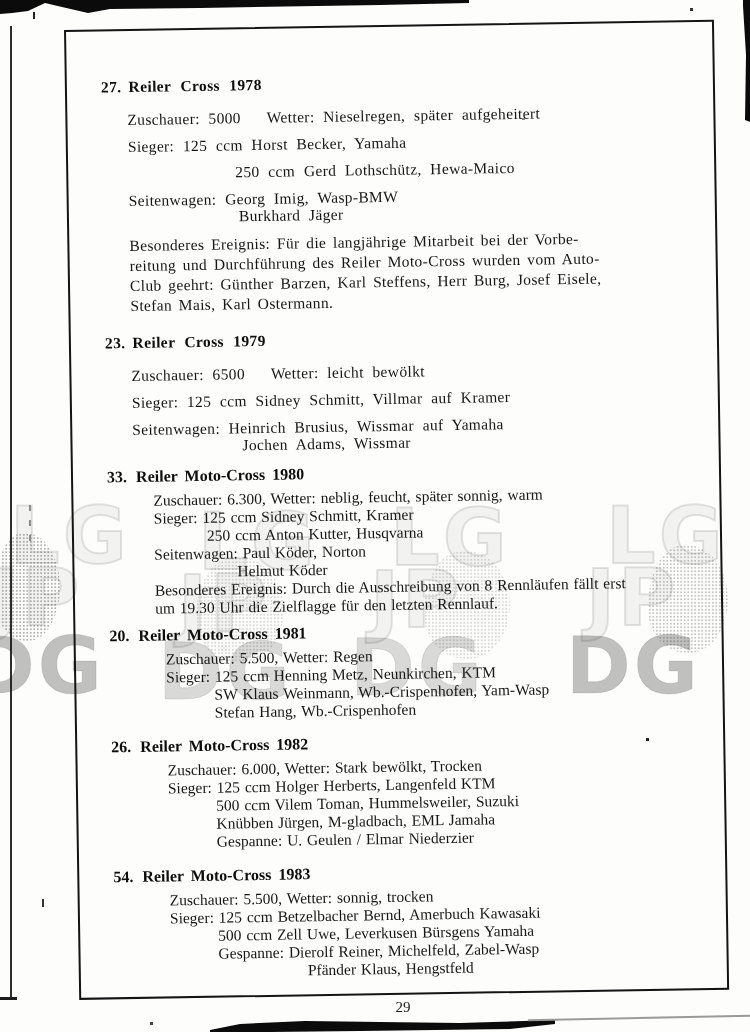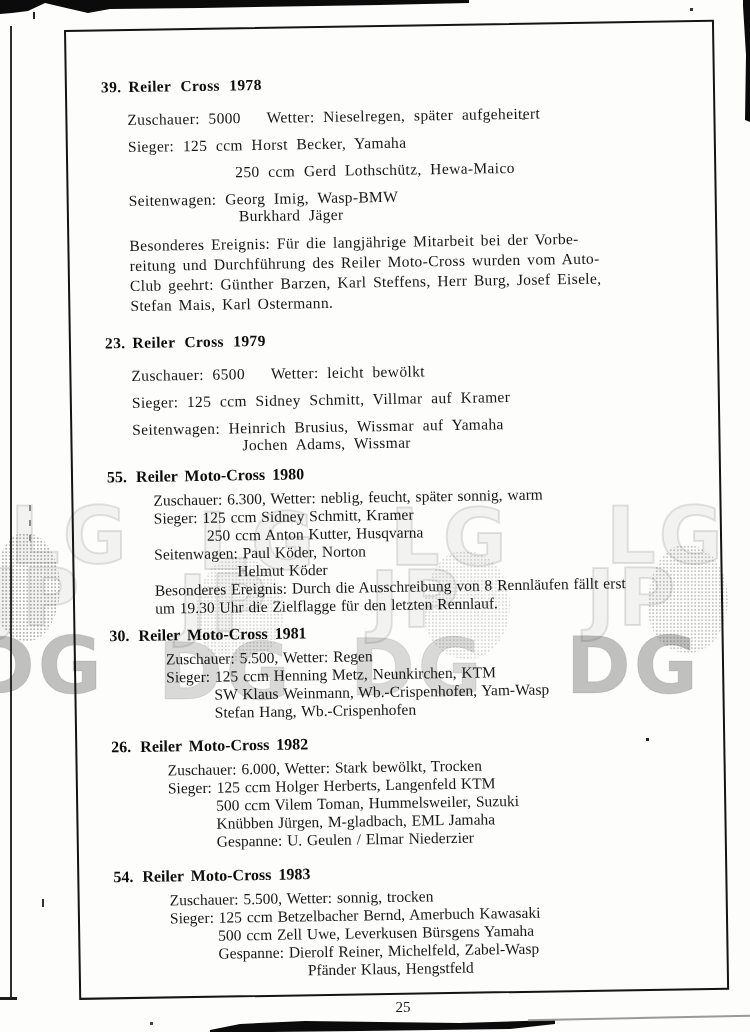--- a/index.html
+++ b/index.html
@@ -120,50 +120,50 @@
   </div>
   <div class="wm-face wm-f1"></div>
   <div class="wm-face wm-f2"></div>
   <div class="wm-face wm-f3"></div>
   <div class="wm-face wm-f4"></div>
 </div>
 
 <div class="page-frame">
   <div class="sections">
       <div class="section sec-0 s-loose">
-        <div class="heading"><span class="hnum">39.</span><span class="htitle">Reiler Cross 1978</span></div>
+        <div class="heading"><span class="hnum">27.</span><span class="htitle">Reiler Cross 1978</span></div>
         <div class="line ind0">Zuschauer: 5000   Wetter: Nieselregen, später aufgeheitert</div>
         <div class="line ind0">Sieger: 125 ccm Horst Becker, Yamaha</div>
         <div class="line ind1">250 ccm Gerd Lothschütz, Hewa-Maico</div>
         <div class="line ind0">Seitenwagen: Georg Imig, Wasp-BMW</div>
         <div class="line ind2">Burkhard Jäger</div>
         <div class="line ind0 para first">Besonderes Ereignis: Für die langjährige Mitarbeit bei der Vorbe-</div>
         <div class="line ind0 para">reitung und Durchführung des Reiler Moto-Cross wurden vom Auto-</div>
         <div class="line ind0 para">Club geehrt: Günther Barzen, Karl Steffens, Herr Burg, Josef Eisele,</div>
         <div class="line ind0 para">Stefan Mais, Karl Ostermann.</div>
       </div>
       <div class="section sec-1 s-loose">
         <div class="heading"><span class="hnum">23.</span><span class="htitle">Reiler Cross 1979</span></div>
         <div class="line ind0">Zuschauer: 6500   Wetter: leicht bewölkt</div>
         <div class="line ind0">Sieger: 125 ccm Sidney Schmitt, Villmar auf Kramer</div>
         <div class="line ind0">Seitenwagen: Heinrich Brusius, Wissmar auf Yamaha</div>
         <div class="line ind2">Jochen Adams, Wissmar</div>
       </div>
       <div class="section sec-2 s-t29">
-        <div class="heading"><span class="hnum">55.</span><span class="htitle">Reiler Moto-Cross 1980</span></div>
+        <div class="heading"><span class="hnum">33.</span><span class="htitle">Reiler Moto-Cross 1980</span></div>
         <div class="line ind0">Zuschauer: 6.300, Wetter: neblig, feucht, später sonnig, warm</div>
         <div class="line ind0">Sieger: 125 ccm Sidney Schmitt, Kramer</div>
         <div class="line ind1">250 ccm Anton Kutter, Husqvarna</div>
         <div class="line ind0">Seitenwagen: Paul Köder, Norton</div>
         <div class="line ind2">Helmut Köder</div>
         <div class="line ind0">Besonderes Ereignis: Durch die Ausschreibung von 8 Rennläufen fällt erst</div>
         <div class="line ind0">um 19.30 Uhr die Zielflagge für den letzten Rennlauf.</div>
       </div>
       <div class="section sec-3 s-t">
-        <div class="heading"><span class="hnum">30.</span><span class="htitle">Reiler Moto-Cross 1981</span></div>
+        <div class="heading"><span class="hnum">20.</span><span class="htitle">Reiler Moto-Cross 1981</span></div>
         <div class="line ind0">Zuschauer: 5.500, Wetter: Regen</div>
         <div class="line ind0">Sieger: 125 ccm Henning Metz, Neunkirchen, KTM</div>
         <div class="line ind1">SW Klaus Weinmann, Wb.-Crispenhofen, Yam-Wasp</div>
         <div class="line ind1">Stefan Hang, Wb.-Crispenhofen</div>
       </div>
       <div class="section sec-4 s-t">
         <div class="heading"><span class="hnum">26.</span><span class="htitle">Reiler Moto-Cross 1982</span></div>
         <div class="line ind0">Zuschauer: 6.000, Wetter: Stark bewölkt, Trocken</div>
         <div class="line ind0">Sieger: 125 ccm Holger Herberts, Langenfeld KTM</div>
         <div class="line ind1">500 ccm Vilem Toman, Hummelsweiler, Suzuki</div>
@@ -174,21 +174,21 @@
         <div class="heading"><span class="hnum">54.</span><span class="htitle">Reiler Moto-Cross 1983</span></div>
         <div class="line ind0">Zuschauer: 5.500, Wetter: sonnig, trocken</div>
         <div class="line ind0">Sieger: 125 ccm Betzelbacher Bernd, Amerbuch Kawasaki</div>
         <div class="line ind1">500 ccm Zell Uwe, Leverkusen Bürsgens Yamaha</div>
         <div class="line ind1">Gespanne: Dierolf Reiner, Michelfeld, Zabel-Wasp</div>
         <div class="line ind2">Pfänder Klaus, Hengstfeld</div>
       </div>
     </div>
 </div>
 
-<div class="page-number">25</div>
+<div class="page-number">29</div>
 
 <div class="art art-top"></div>
 <div class="art art-right"></div>
 <div class="art art-left-line"></div>
 <div class="art art-left-foot"></div>
 <div class="art art-bottom-bar"></div>
 <div class="art art-bottom-gray"></div>
 <div class="sp sp-a"></div>
 <div class="sp sp-b"></div>
 <div class="sp sp-c"></div>

